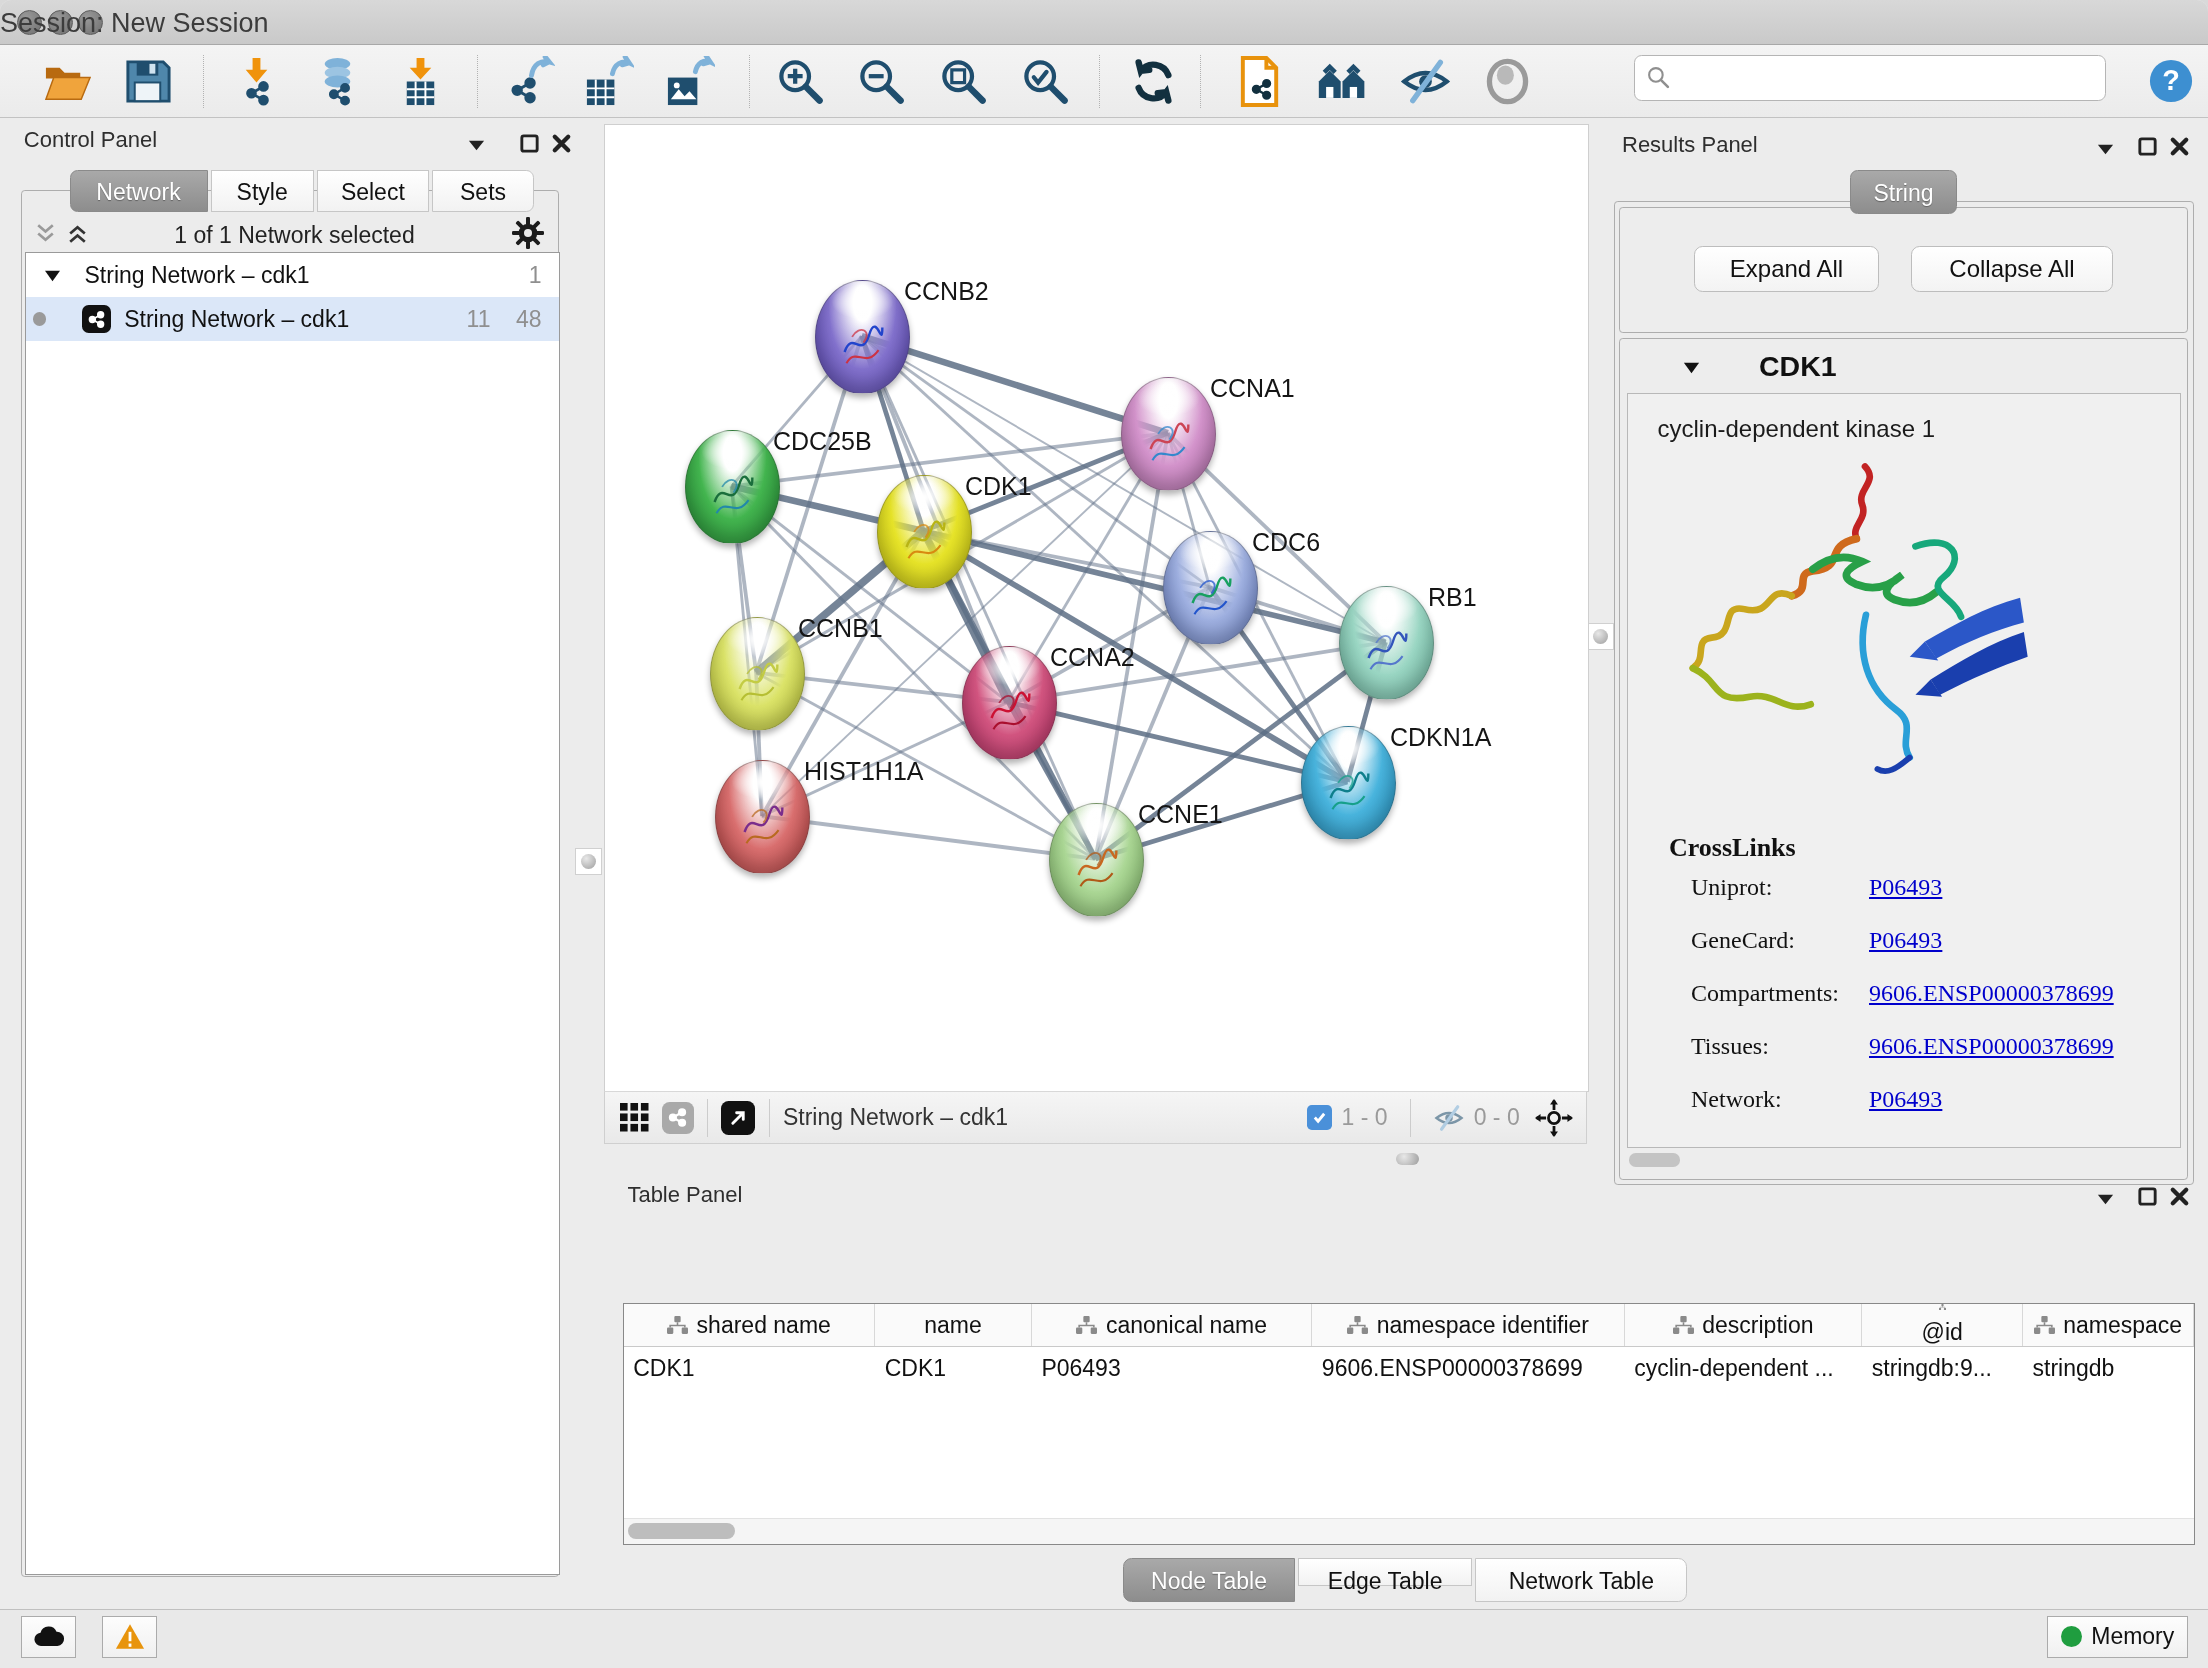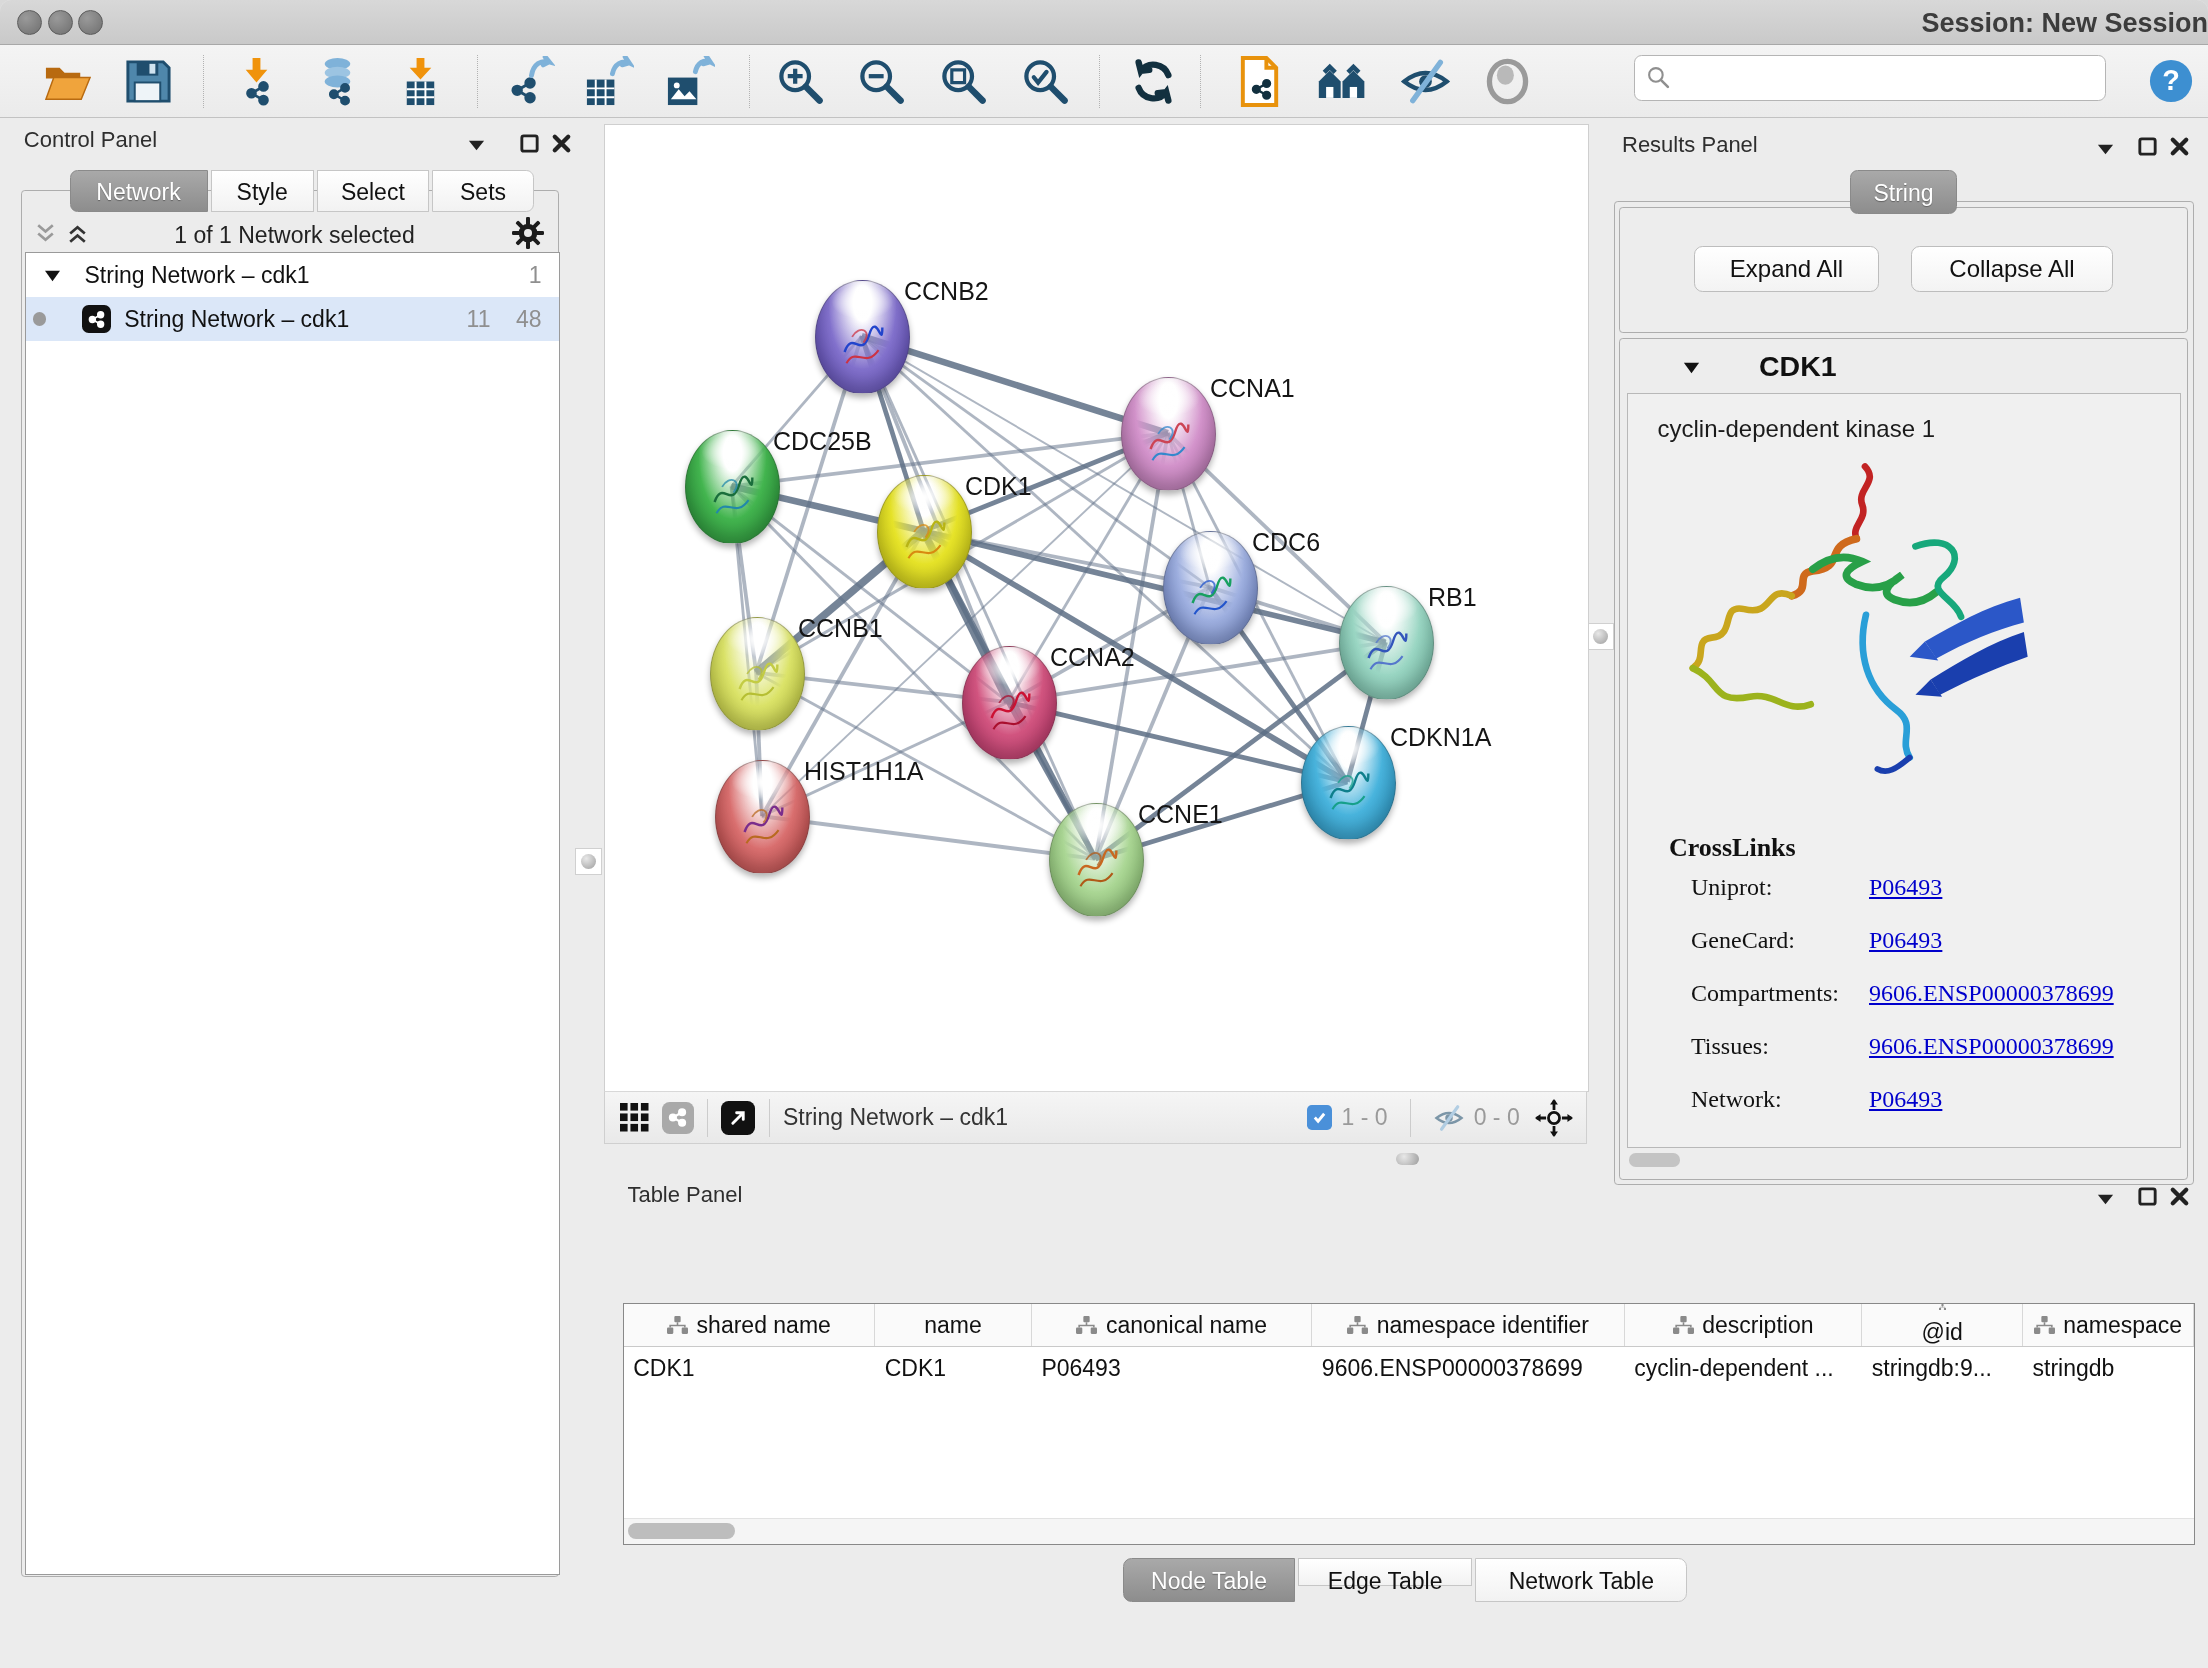--- a/index.html
+++ b/index.html
@@ -1,21 +1,21 @@
 <!DOCTYPE html>
 <html style="font-size:15px"><head>
 <meta charset="utf-8">
 <style>
   html,body{margin:0;padding:0;background:#d9d9d9;}
   .app{position:relative;width:2208px;height:1668px;background:#ececec;
        font-family:"Liberation Sans",sans-serif;overflow:hidden;border-radius:11.4px 11.4px 0 0;}
   
   .titlebar{position:absolute;left:0;top:0;width:2208px;height:44px;
     background:linear-gradient(#d8d8d8,#c9c9c9);border-bottom:1px solid #a8a8a8;}
-  .title{position:absolute;left:0;right:0;top:7.6px;text-align:right;font-size:27px;color:#3c3c3c;font-weight:700;}
+  .title{position:absolute;left:0;right:0;top:7.6px;text-align:left;font-size:27px;color:#3c3c3c;font-weight:400;}
   .light{position:absolute;top:9.5px;width:23px;height:23px;border-radius:50%;
     background:radial-gradient(circle at 35% 30%,#9a9a9a,#6f6f6f);border:1px solid #5c5c5c;}
   
   .toolbar{position:absolute;left:0;top:45px;width:2208px;height:72px;
     background:linear-gradient(#f4f4f4,#ebebeb);border-bottom:1px solid #c2c2c2;}
   .tbico{position:absolute;top:10.5px;width:51px;height:51px;cursor:pointer;}
   .tbsep{position:absolute;top:9.5px;height:53px;border-left:1.9px dotted #b2b2b2;}
   .search{position:absolute;left:1634px;top:9.5px;width:472px;height:46px;background:#fff;
     border:1px solid #b5b5b5;border-radius:7.6px;display:flex;align-items:center;padding-left:11.4px;box-sizing:border-box;}
   .search input{border:none;outline:none;font-size:23px;flex:1;background:transparent;font-family:inherit;}
@@ -630,15 +630,33 @@
         </div>
     </div>
 
     <div style="position:absolute;left:507px;top:386px">
       <div class="tab sel" style="width:172px;height:44px;line-height:44px;border-radius:8.6px 0 0 8.6px">Node Table</div>
       <div class="tab" style="width:174px;height:28px;line-height:44px;margin-left:-1px">Edge Table</div>
       <div class="tab" style="width:212px;height:44px;line-height:44px;margin-left:-1px;border-radius:0 8.6px 8.6px 0">Network Table</div>
     </div>
   </div>
 
+  <div class="statusbar">
+    <div class="sbtn" style="left:21px;width:55px">
+      <svg width="32" height="23" viewBox="0 0 34 24">
+        <path d="M9 22 a7 7 0 0 1 -1 -14 a9 9 0 0 1 17 -1 a6.5 6.5 0 0 1 1 15 Z" fill="#111"></path>
+        </svg>
+    </div>
+    <div class="sbtn" style="left:102px;width:55px">
+      <svg width="30" height="27" viewBox="0 0 32 28">
+        <path d="M16 1 L31 27 H1 Z" fill="#e8940c"></path>
+        <rect x="14.5" y="9" width="3" height="10" fill="#fff"></rect>
+          <rect x="14.5" y="21.5" width="3" height="3.5" fill="#fff"></rect>
+        </svg>
+    </div>
+    <div class="sbtn" style="left:2047px;width:141px;gap:9.5px">
+      <span style="width:21px;height:21px;border-radius:50%;background:#1f9d3f;display:inline-block"></span>
+      <span style="font-size:23px;color:#111">Memory</span>
+    </div>
+  </div>
 
 </div>
 
 
 </body></html>

